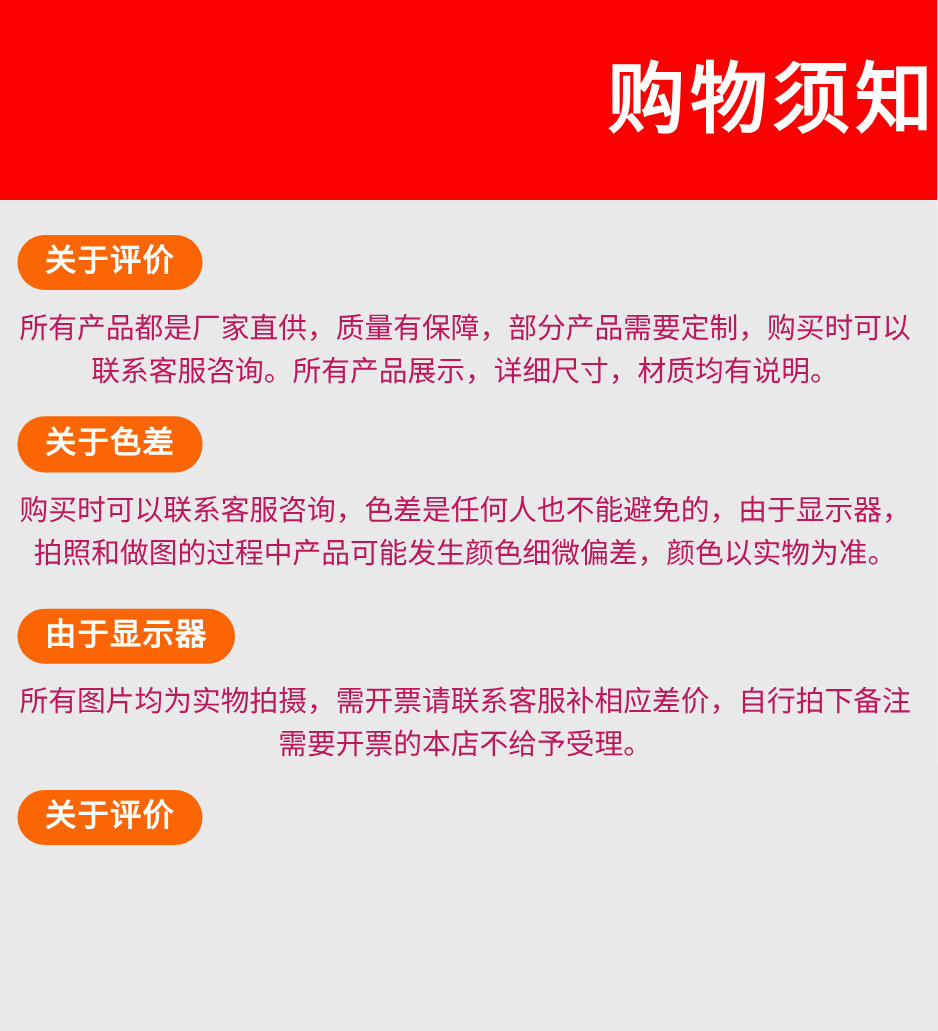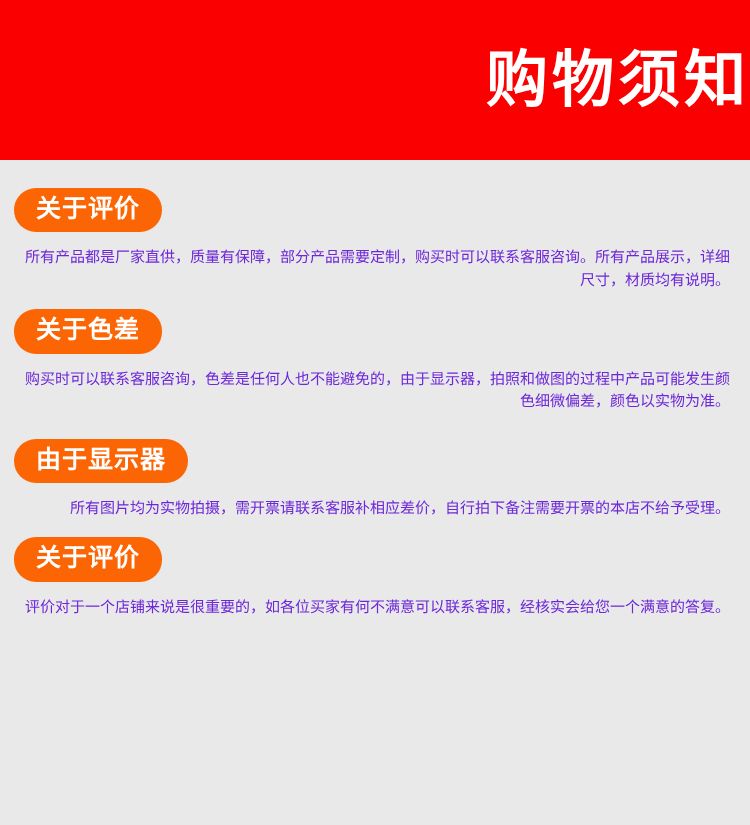--- a/index.html
+++ b/index.html
@@ -56,26 +56,26 @@
     color: #ffffff;
     font-size: 25px;
     font-weight: bold;
     letter-spacing: 1px;
     border-radius: 22px;
     padding: 8px 22px 10px 22px;
     line-height: 1.05;
   }
   .body-text {
     margin: 14px 0 0 0;
-    color: #6d28d9;
-    font-size: 15px;
+    color: #be185d;
+    font-size: 23px;
     line-height: 1.5;
     letter-spacing: 0px;
     padding-right: 6px;
-    text-align: right;
+    text-align: center;
   }
   .sec-product  { margin-top: 2px; }
   .sec-color    { }
   .sec-invoice  { margin-top: 26px; }
   .sec-review   { }
 </style>
 </head>
 <body>
 
 <div class="page">
@@ -96,17 +96,16 @@
       <p class="body-text">购买时可以联系客服咨询，色差是任何人也不能避免的，由于显示器，拍照和做图的过程中产品可能发生颜色细微偏差，颜色以实物为准。</p>
     </div>
 
     <div class="section sec-invoice">
       <div class="pill">由于显示器</div>
       <p class="body-text">所有图片均为实物拍摄，需开票请联系客服补相应差价，自行拍下备注需要开票的本店不给予受理。</p>
     </div>
 
     <div class="section sec-review">
       <div class="pill">关于评价</div>
-      <p class="body-text">评价对于一个店铺来说是很重要的，如各位买家有何不满意可以联系客服，经核实会给您一个满意的答复。</p>
     </div>
 
   </div>
 </div>
 
 </body></html>

